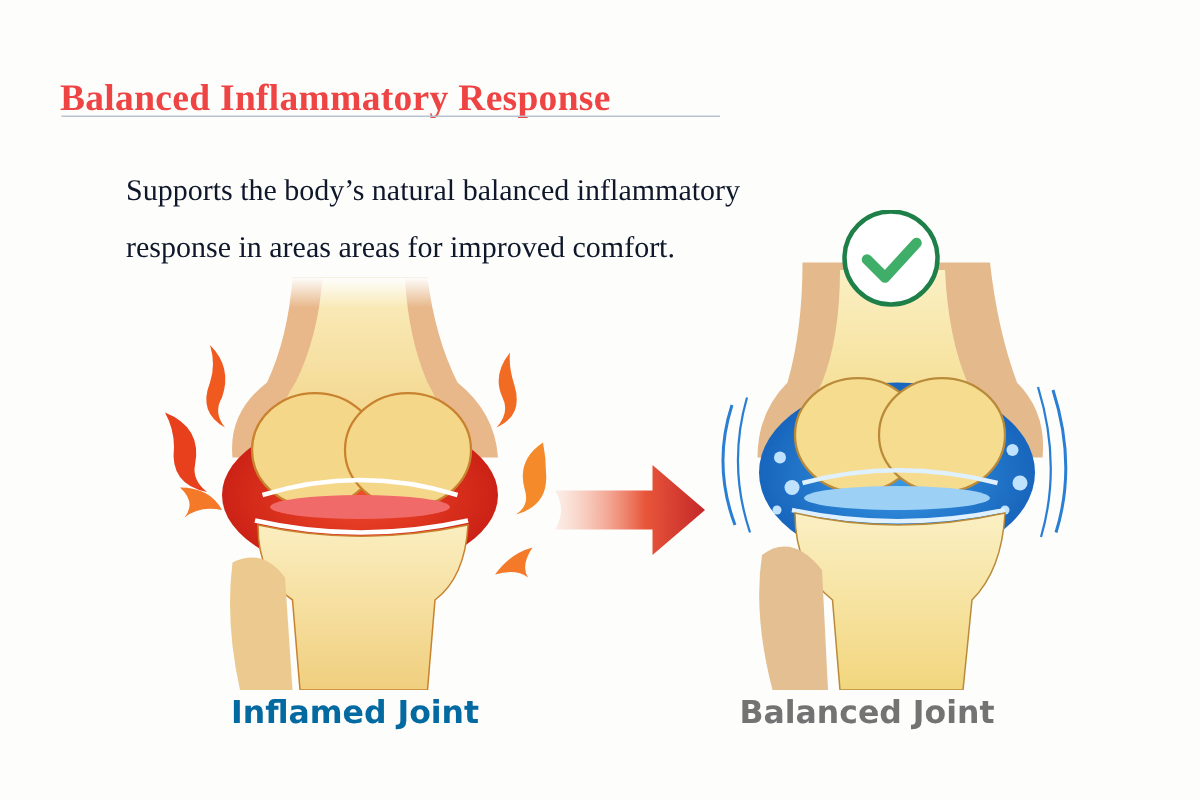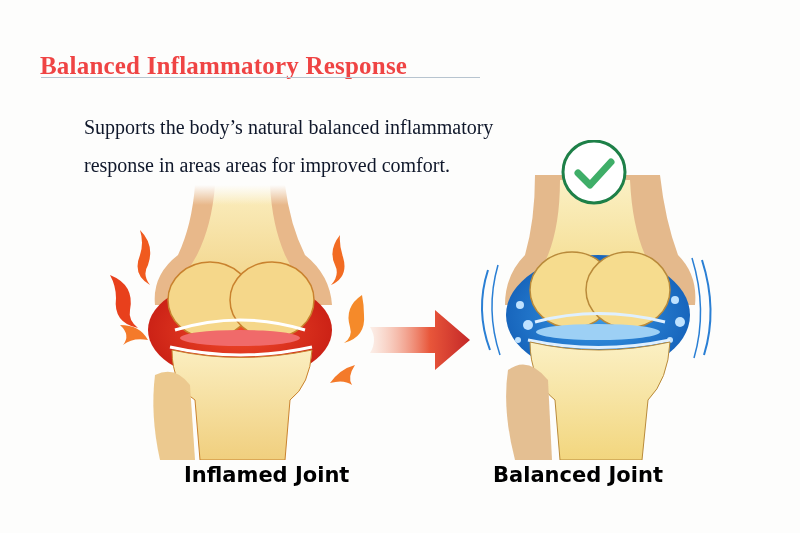--- a/index.html
+++ b/index.html
@@ -1,22 +1,22 @@
 <!DOCTYPE html>
 <html><head>
 <meta charset="utf-8">
 <style>
   html,body{margin:0;padding:0;background:#fdfdfc;}
   body{width:800px;height:533px;position:relative;overflow:hidden;font-family:"DejaVu Serif","Liberation Serif",serif;}
   .title{position:absolute;left:40px;top:52px;font-size:25px;font-weight:bold;color:#ef4444;font-family:Liberation Serif, serif;letter-spacing:0.2px;}
   .rule{position:absolute;left:41px;top:77px;width:439px;height:1px;background:#b7c4cf;}
   .subtitle{position:absolute;left:40px;top:108px;width:520px;font-size:20px;line-height:38px;color:#0f172a;font-family:"Liberation Serif",serif;margin-left:44px;}
   .label{position:absolute;top:463px;font-size:21px;font-weight:bold;font-family:"DejaVu Sans",sans-serif;}
-  .label.inflamed{left:184px;color:#000000;}
-  .label.balanced{left:493px;color:#000000;}
+  .label.inflamed{left:154px;color:#0369a1;}
+  .label.balanced{left:493px;color:#737373;}
   svg{position:absolute;}
 </style>
 </head>
 <body>
 
 <div class="title">Balanced Inflammatory Response</div>
 <div class="rule"></div>
 <div class="subtitle">
   <div>Supports the body’s natural balanced inflammatory</div>
   <div>response in areas areas for improved comfort.</div>

